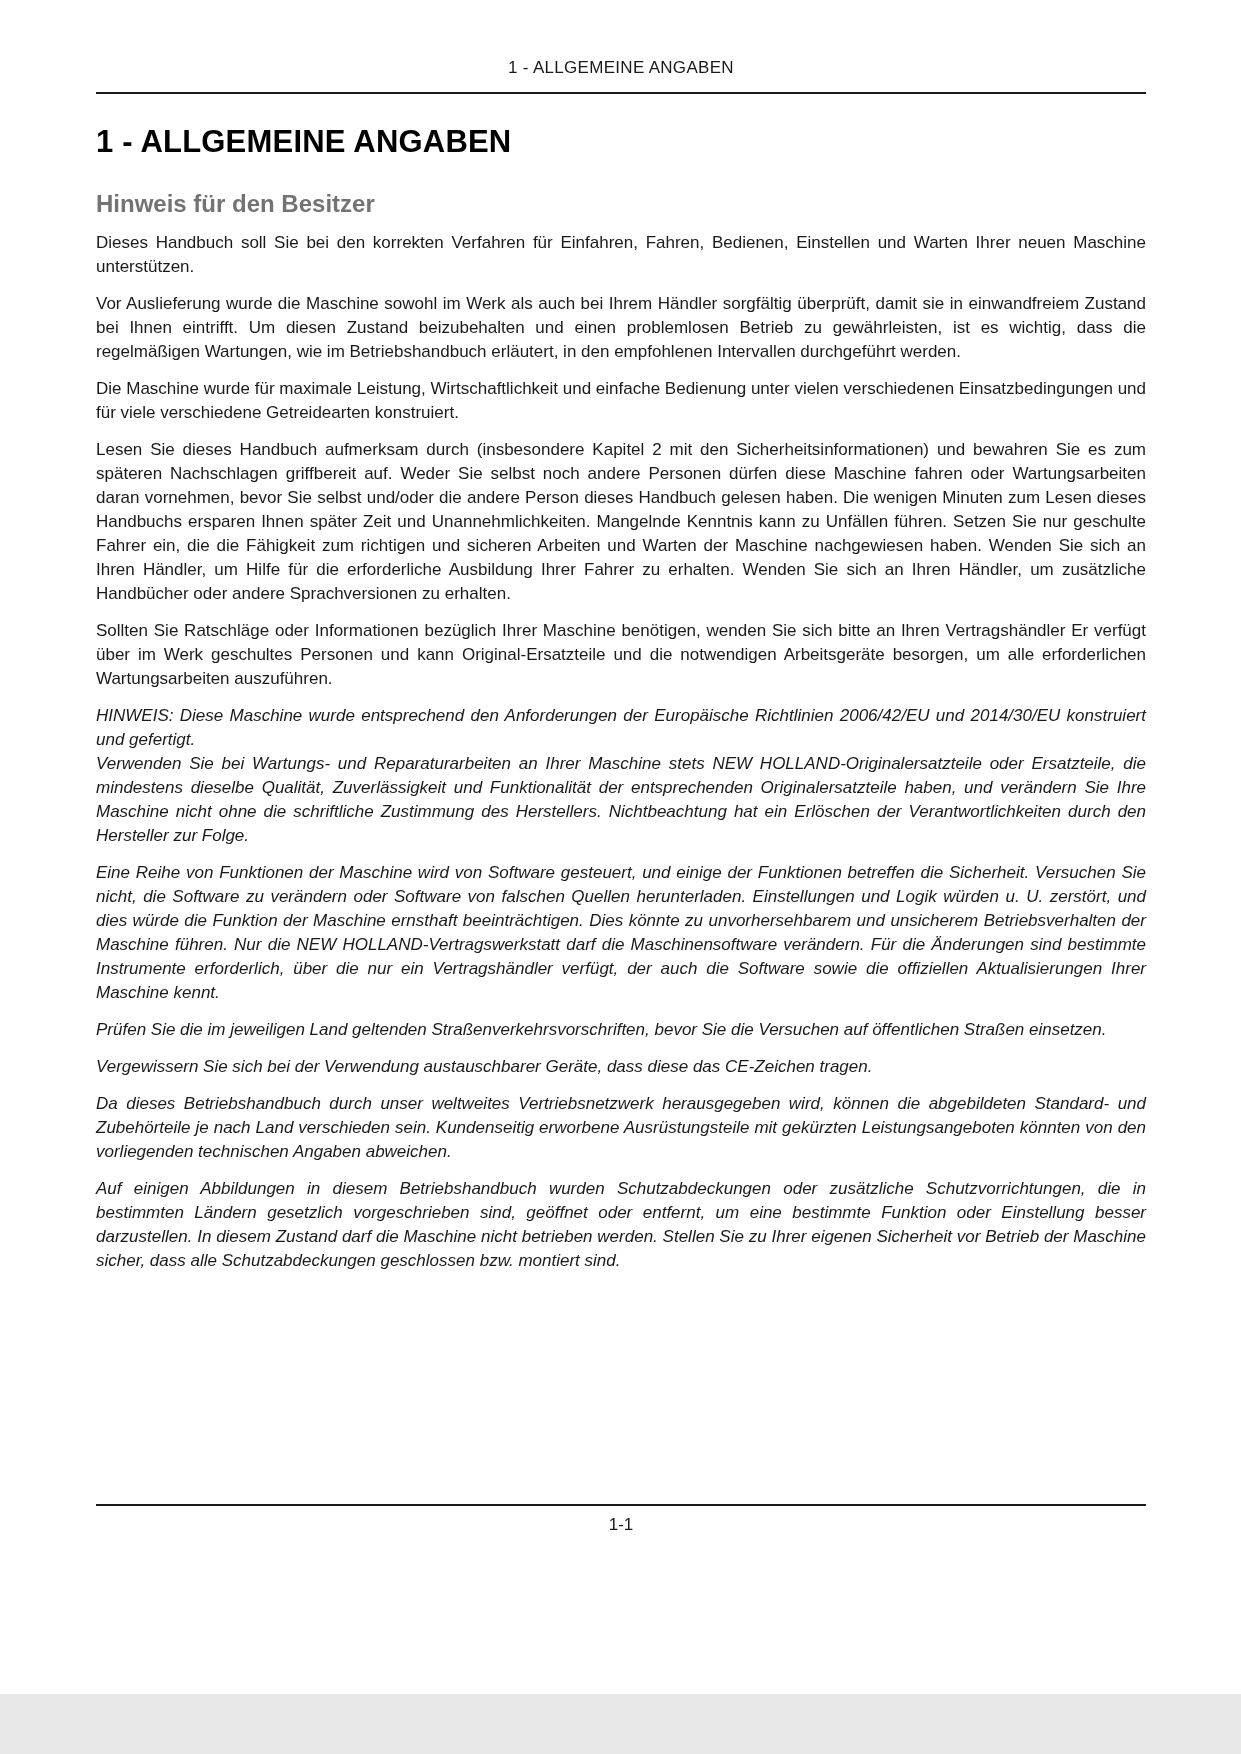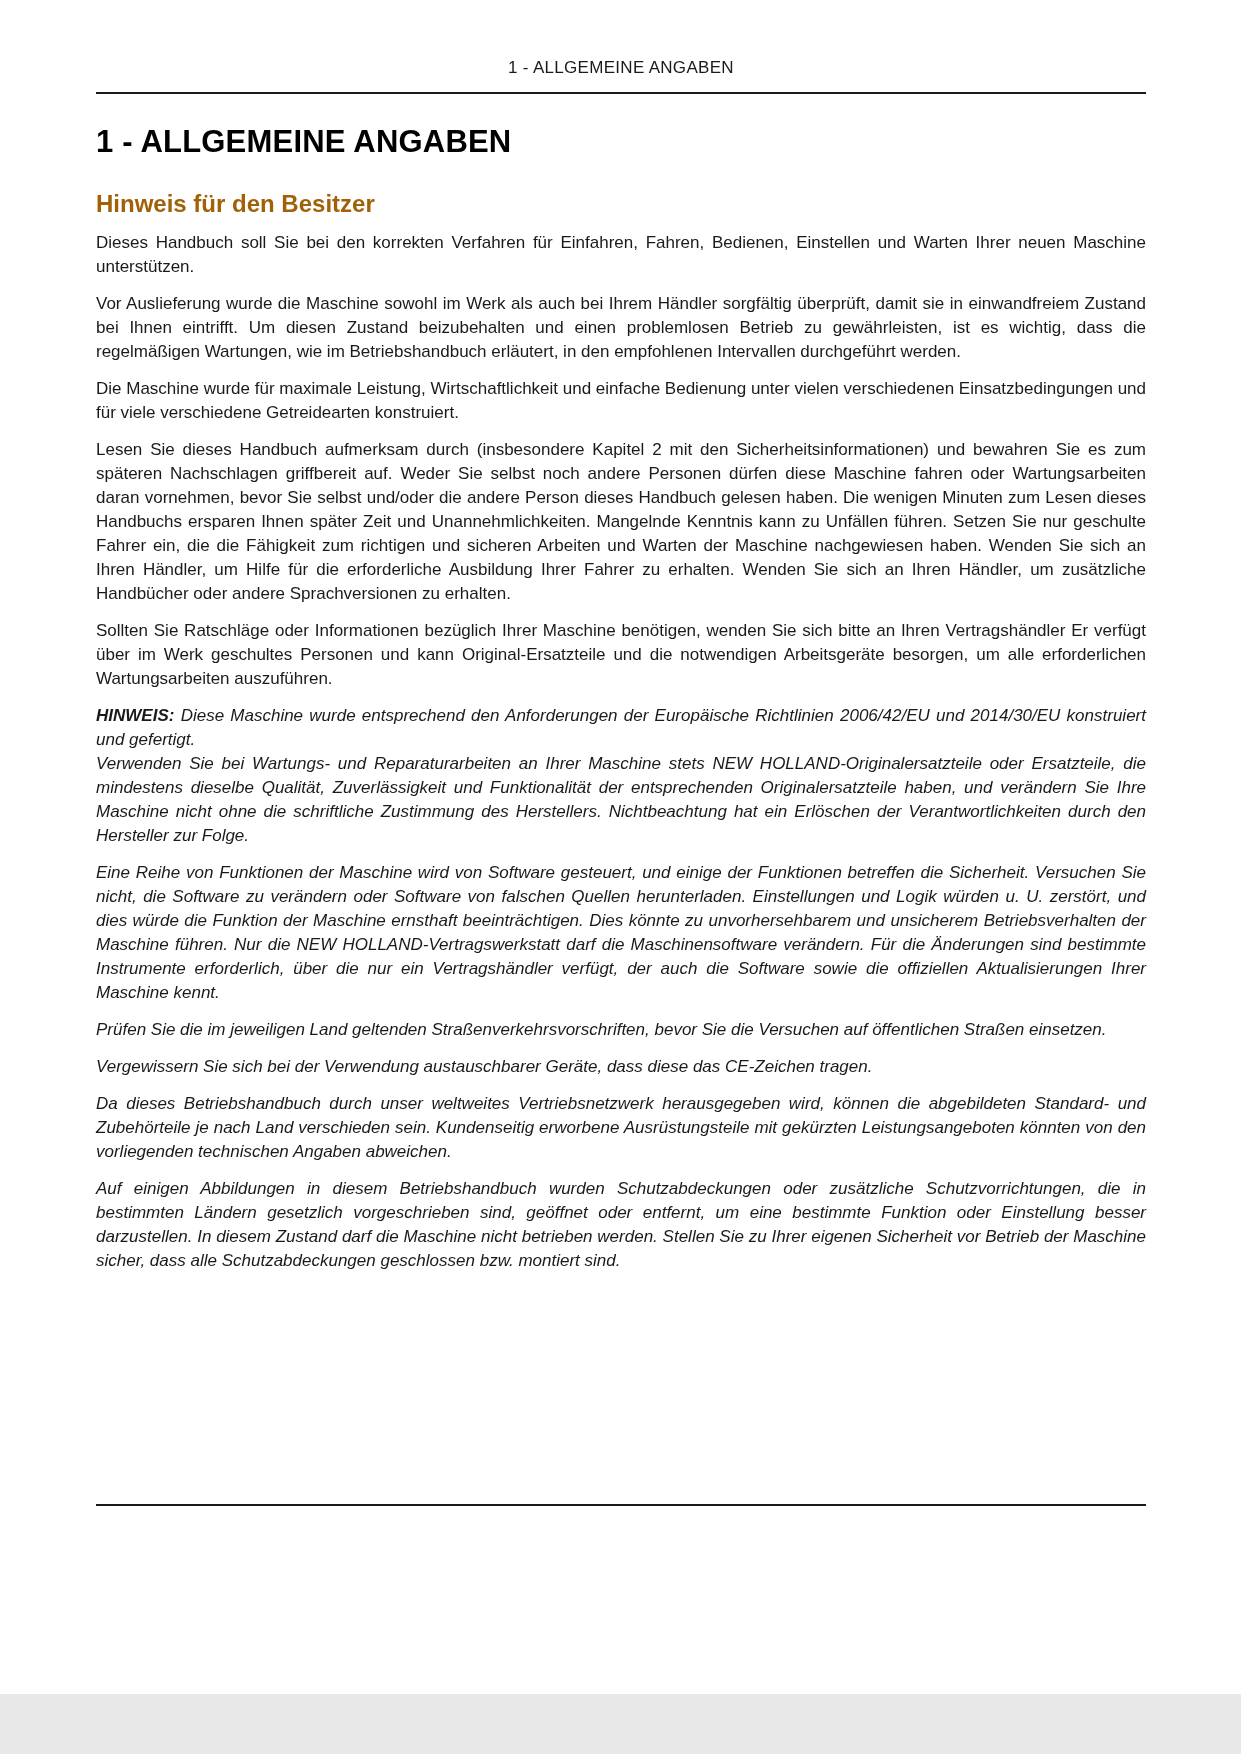--- a/index.html
+++ b/index.html
@@ -37,36 +37,36 @@
     font-size: 31px;
     font-weight: bold;
     letter-spacing: 0.2px;
     color: #000;
   }
 
   h2.section-title {
     margin-top: 30px;
     font-size: 24px;
     font-weight: bold;
-    color: #a16207;
+    color: #737373;
   }
 
   .body-copy p {
     margin-top: 13px;
     font-size: 17px;
     line-height: 24px;
     text-align: justify;
     color: #1a1a1a;
   }
 
   .body-copy { margin-top: 4px; }
 
   p.italic { font-style: italic; }
 
-  .note-label { font-weight: bold; font-style: italic; }
+  .note-label { font-weight: normal; font-style: italic; }
 
   .page-footer {
     position: absolute;
     left: 96px;
     right: 95px;
     top: 1504px;
   }
 
   .foot-rule {
     border: none;
@@ -121,15 +121,16 @@
 
       <p class="italic">Da dieses Betriebshandbuch durch unser weltweites Vertriebsnetzwerk herausgegeben wird, können die abgebildeten Standard- und Zubehörteile je nach Land verschieden sein.  Kundenseitig erworbene Ausrüstungsteile mit gekürzten Leistungsangeboten könnten von den vorliegenden technischen Angaben abweichen.</p>
 
       <p class="italic">Auf einigen Abbildungen in diesem Betriebshandbuch wurden Schutzabdeckungen oder zusätzliche Schutzvorrichtungen, die in bestimmten Ländern gesetzlich vorgeschrieben sind, geöffnet oder entfernt, um eine bestimmte Funktion oder Einstellung besser darzustellen.  In diesem Zustand darf die Maschine nicht betrieben werden.  Stellen Sie zu Ihrer eigenen Sicherheit vor Betrieb der Maschine sicher, dass alle Schutzabdeckungen geschlossen bzw. montiert sind.</p>
 
     </div>
   </main>
 
   <footer class="page-footer">
     <hr class="foot-rule">
+    <div class="page-number">1-1</div>
   </footer>
 
 </div>
 
 </body></html>

